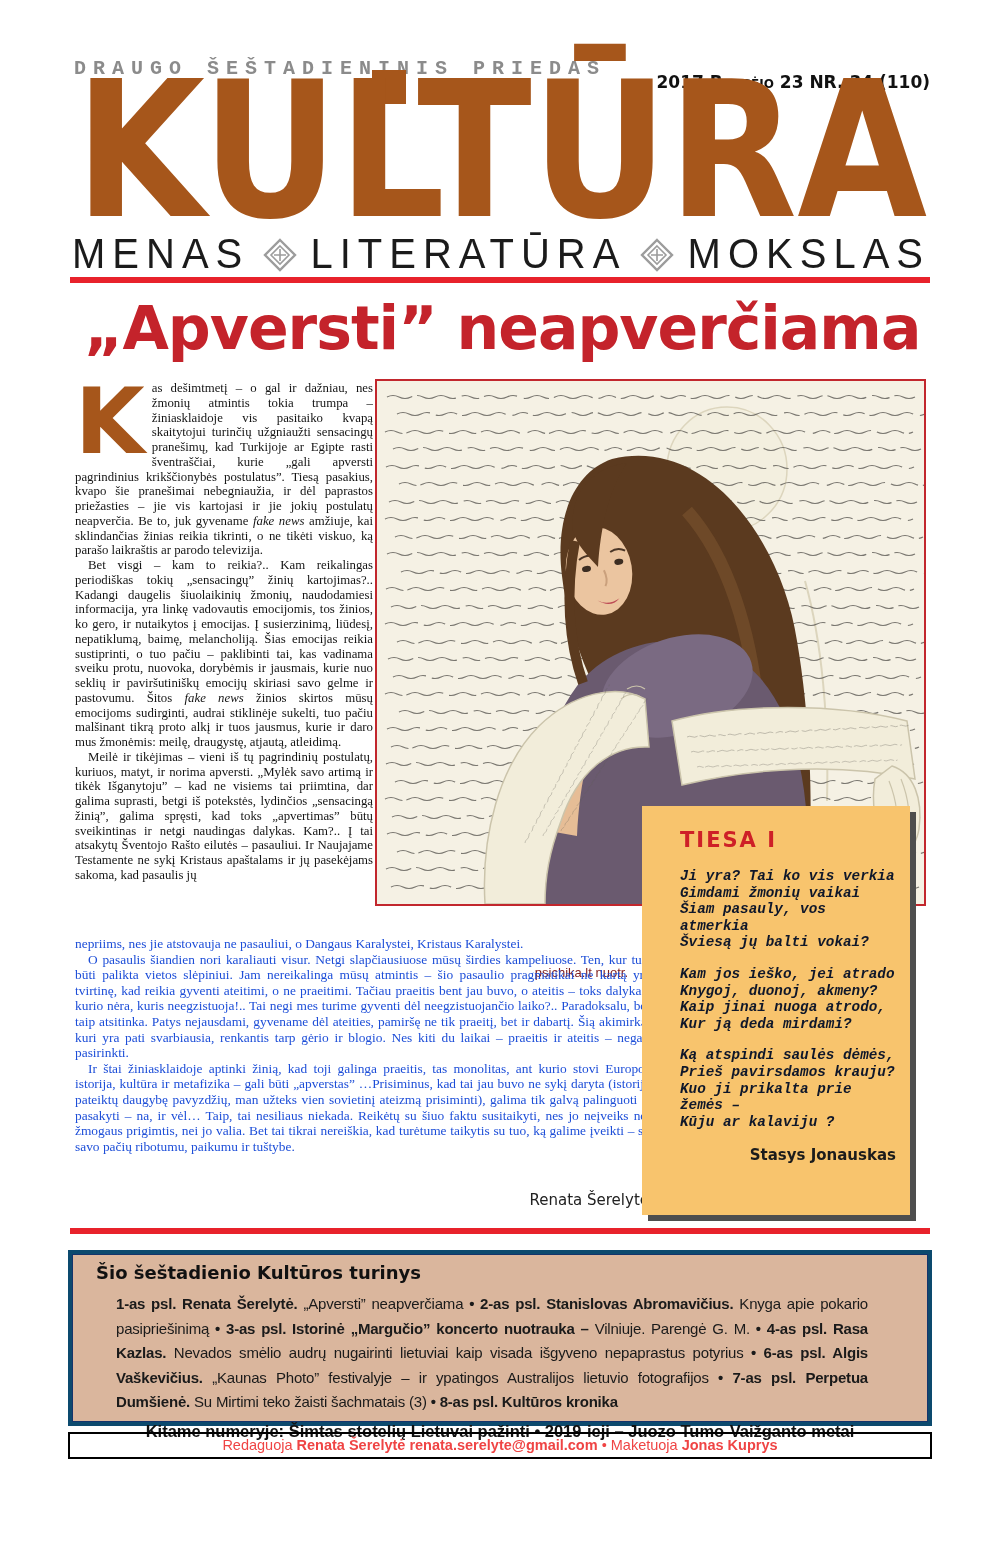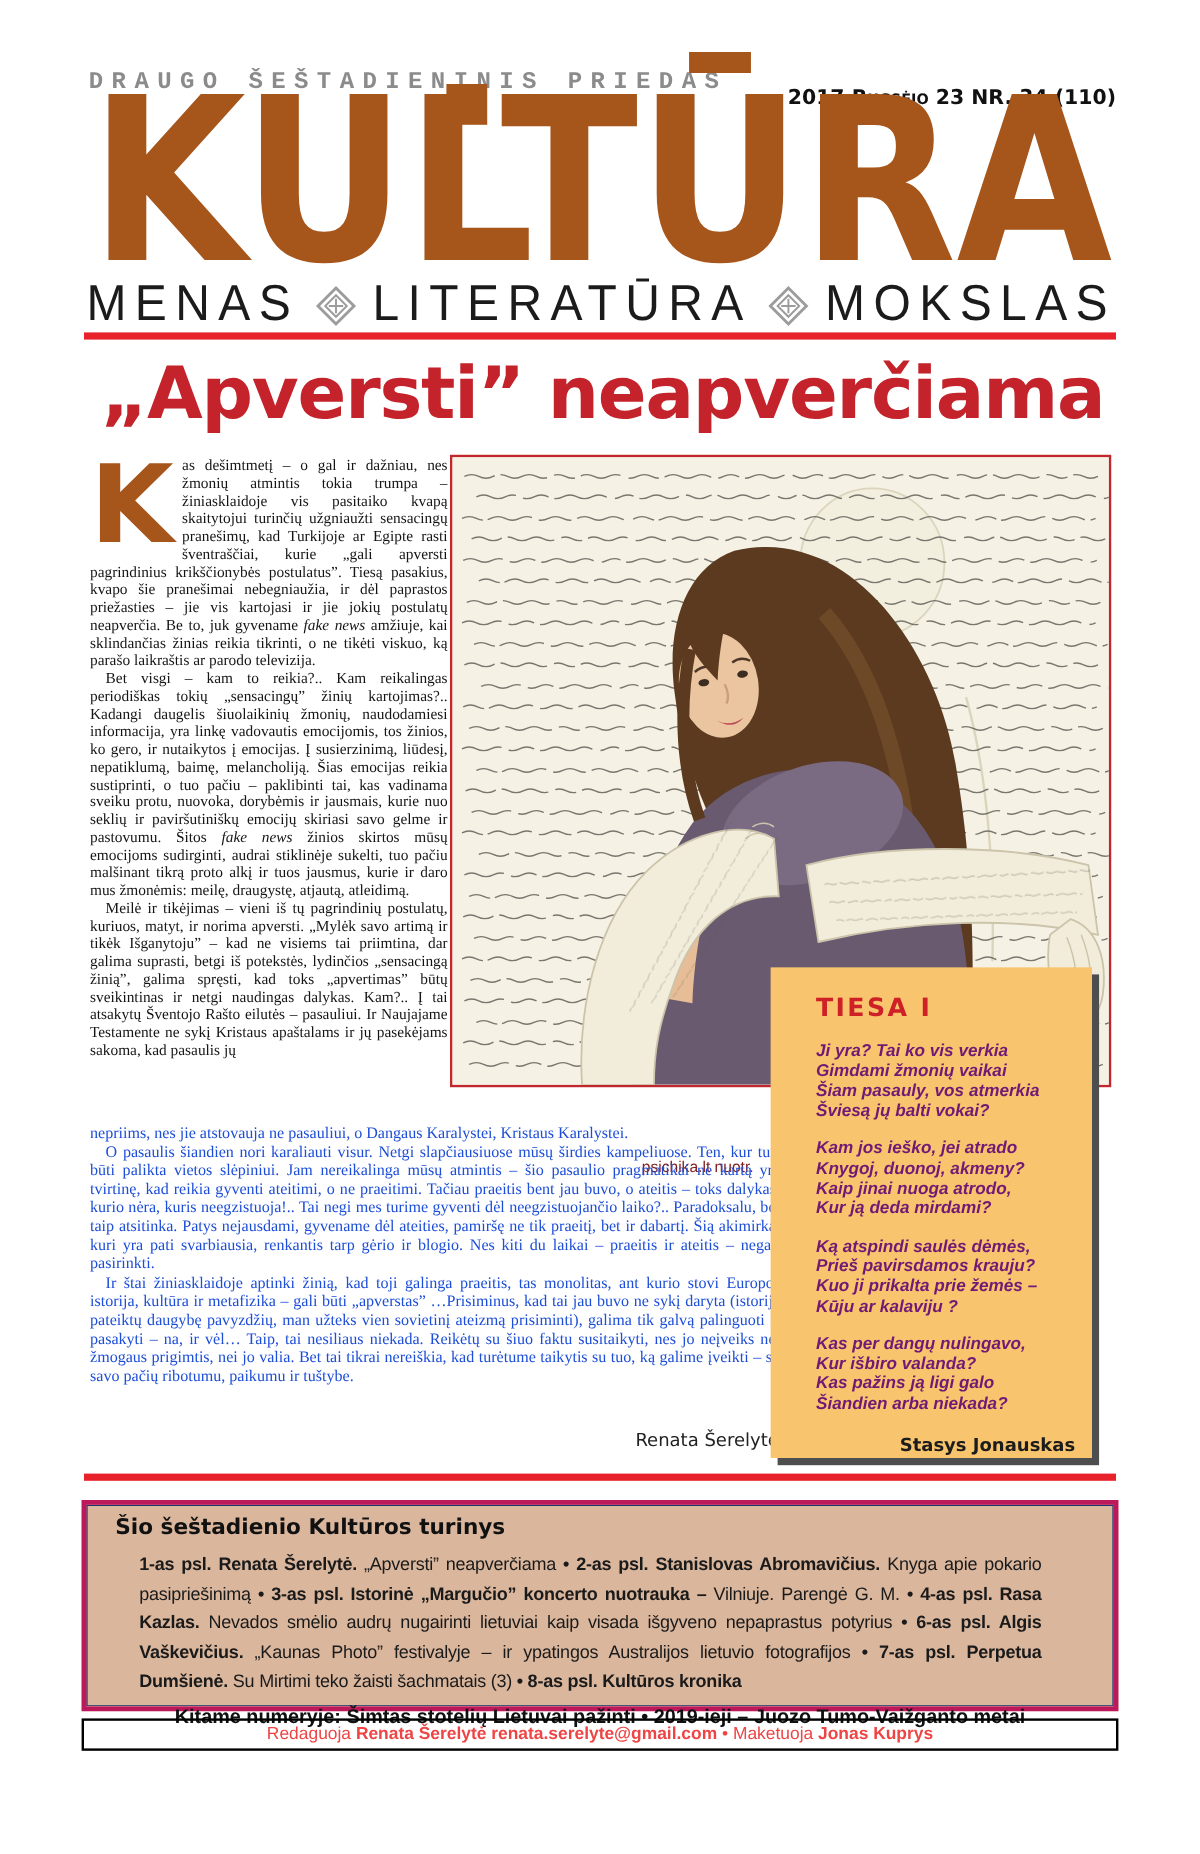--- a/index.html
+++ b/index.html
@@ -50,28 +50,28 @@
          box-sizing:border-box;background:#f5f1e4;}
   .photo svg{display:block;width:100%;height:100%;}
   .caption{left:375px;top:965px;width:253px;text-align:right;font-size:13px;color:#7f1d1d;}
 
   
   .poem-box{left:642px;top:806px;width:268px;height:409px;background:#f8c46d;
             box-shadow:6px 6px 0 #4e4e4e;box-sizing:border-box;padding:22px 14px 0 38px;}
   .poem-title{font-family:"DejaVu Sans",sans-serif;font-weight:bold;font-size:21px;
               letter-spacing:2px;color:#ce2027;margin-bottom:16px;}
   .stanza{margin-bottom:15px;}
-  .poem-line{font-family:Liberation Sans, sans-serif;font-style:italic;font-weight:bold;
-             font-size:14.3px;line-height:16.6px;color:#701a75;}
+  .poem-line{font-family:Liberation Mono, monospace;font-style:italic;font-weight:bold;
+             font-size:14.3px;line-height:16.6px;color:#0f172a;}
   .poet{text-align:right;font-family:"DejaVu Sans",sans-serif;font-weight:bold;
         font-size:15px;color:#1c1c1c;margin-top:16px;}
 
   
   .contents{left:68px;top:1250px;width:864px;height:176px;background:#dab69d;
-            border:4px solid #be185d;box-sizing:border-box;
+            border:4px solid #0c4a6e;box-sizing:border-box;
             box-shadow:inset 0 0 0 1px #14346b;}
   .contents-title{margin:8px 0 0 24px;font-family:"DejaVu Sans",sans-serif;
                   font-weight:bold;font-size:18px;color:#111;}
   .contents-text{margin:9px 60px 0 44px;font-size:15px;line-height:24.5px;
                  letter-spacing:-0.2px;text-align:justify;color:#1a1a1a;}
   .contents-text b{font-weight:bold;}
   .next-issue{text-align:center;font-weight:bold;font-size:16.5px;margin-top:7px;color:#111;}
 
   
   .footer{left:68px;top:1432px;width:864px;height:27px;border:2px solid #000;
@@ -234,26 +234,20 @@
           <div class="poem-line">Knygoj, duonoj, akmeny?</div>
           <div class="poem-line">Kaip jinai nuoga atrodo,</div>
           <div class="poem-line">Kur ją deda mirdami?</div>
         </div>
         <div class="stanza">
           <div class="poem-line">Ką atspindi saulės dėmės,</div>
           <div class="poem-line">Prieš pavirsdamos krauju?</div>
           <div class="poem-line">Kuo ji prikalta prie žemės –</div>
           <div class="poem-line">Kūju ar kalaviju ?</div>
         </div>
-        <div class="stanza">
-          <div class="poem-line">Kas per dangų nulingavo,</div>
-          <div class="poem-line">Kur išbiro valanda?</div>
-          <div class="poem-line">Kas pažins ją ligi galo</div>
-          <div class="poem-line">Šiandien arba niekada?</div>
-        </div>
       </div>
     <div class="poet">Stasys Jonauskas</div>
   </div>
 
   <div class="abs rule rule2"></div>
 
   <div class="abs contents">
     <div class="contents-title">Šio šeštadienio Kultūros turinys</div>
     <div class="contents-text"><b>1-as psl. Renata Šerelytė.</b><span> „Apversti” neapverčiama </span><b>• 2-as psl. Stanislovas Abromavičius.</b><span> Knyga apie pokario pasipriešinimą </span><b>• 3-as psl. Istorinė „Margučio” koncerto nuotrauka – </b><span>Vilniuje. Parengė G. M. </span><b>• 4-as psl. Rasa Kazlas.</b><span> Nevados smėlio audrų nugairinti lietuviai kaip visada išgyveno nepaprastus potyrius </span><b>• 6-as psl. Algis Vaškevičius.</b><span> „Kaunas Photo” festivalyje – ir ypatingos Australijos lietuvio fotografijos </span><b>• 7-as psl. Perpetua Dumšienė.</b><span> Su Mirtimi teko žaisti šachmatais (3) </span><b>• 8-as psl. Kultūros kronika</b></div>
     <div class="next-issue">Kitame numeryje: Šimtas stotelių Lietuvai pažinti • 2019-ieji – Juozo Tumo-Vaižganto metai</div>

